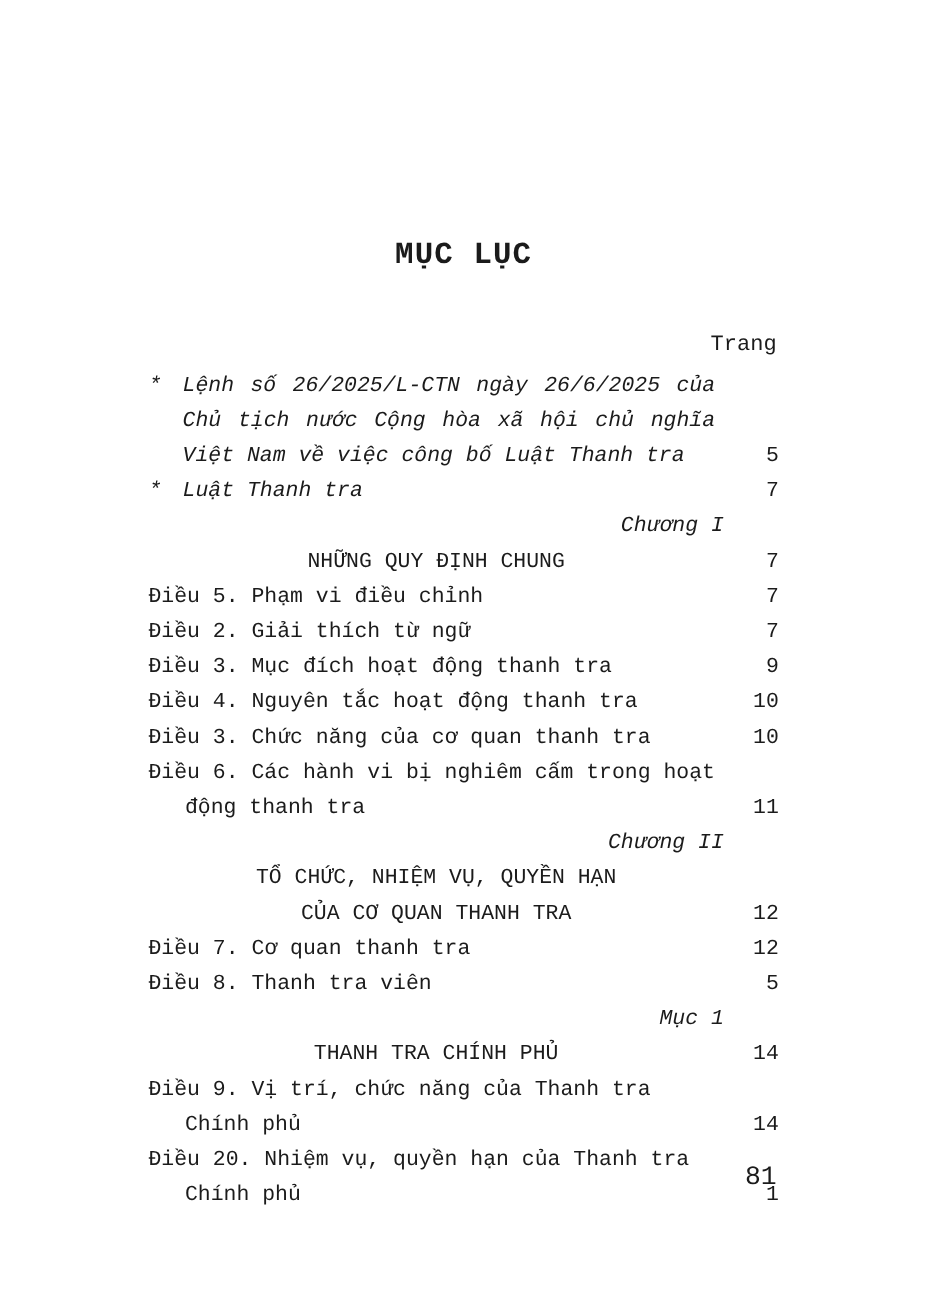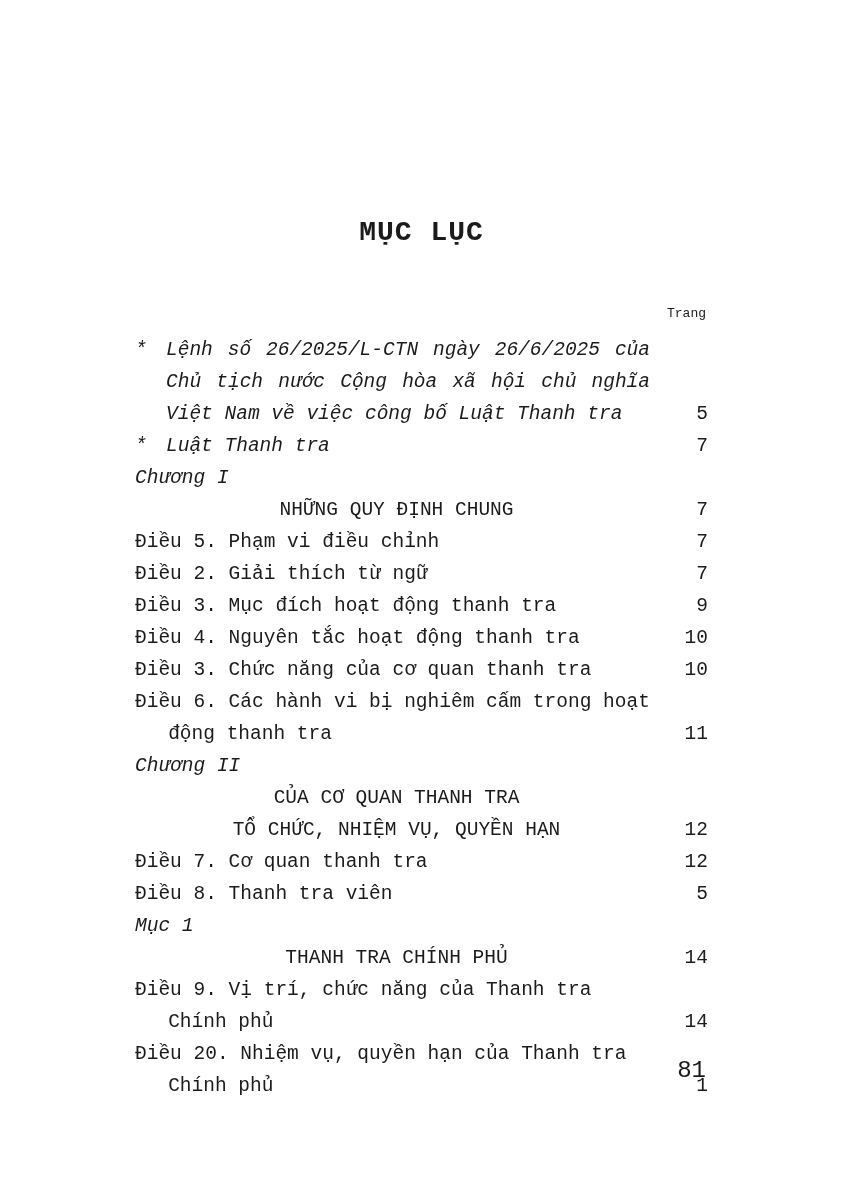--- a/index.html
+++ b/index.html
@@ -21,21 +21,21 @@
     margin-top:216px;
     text-align:center;
     font-weight:bold;
     font-size:28px;
     letter-spacing:1px;
     line-height:34px;
   }
   .trang {
     margin-top:50px;
     text-align:right;
-    font-size:13px;
+    font-size:20px;
     line-height:28px;
     padding-right:2px;
   }
   .toc {
     margin-top:6px;
     font-size:19.5px;
     line-height:32px;
   }
   .row { display:flex; }
   .row .text { flex:1; padding-right:8px; }
@@ -49,21 +49,21 @@
   
   .row.ref { font-style:italic; }
   .row.ref .marker { width:31px; flex:0 0 auto; }
   .row.ref .text { text-align:justify; }
   
   .row.article .text { padding-left:1.7em; text-indent:-1.7em; }
   
   .row.center-italic {
     display:block;
     font-style:italic;
-    text-align:left;
+    text-align:right;
     padding-right:50px;
   }
   
   .row.center-caps {
     display:block;
     position:relative;
     text-align:center;
     padding-right:50px;
   }
   .row.center-caps .pagenum {
@@ -128,22 +128,22 @@
         </div>
         <div class="row article">
           <div class="text">Điều 6. Các hành vi bị nghiêm cấm trong hoạt động thanh tra</div>
           <span class="pagenum">11</span>
         </div>
         <div class="row center-italic">
           <div class="center-text">Chương II</div>
         </div>
         <div class="row center-caps">
           <div class="center-text">
+            <div>TỔ CHỨC, NHIỆM VỤ, QUYỀN HẠN</div>
             <div>CỦA CƠ QUAN THANH TRA</div>
-            <div>TỔ CHỨC, NHIỆM VỤ, QUYỀN HẠN</div>
           </div>
           <span class="pagenum">12</span>
         </div>
         <div class="row article">
           <div class="text">Điều 7. Cơ quan thanh tra</div>
           <span class="pagenum">12</span>
         </div>
         <div class="row article">
           <div class="text">Điều 8. Thanh tra viên</div>
           <span class="pagenum">5</span>

